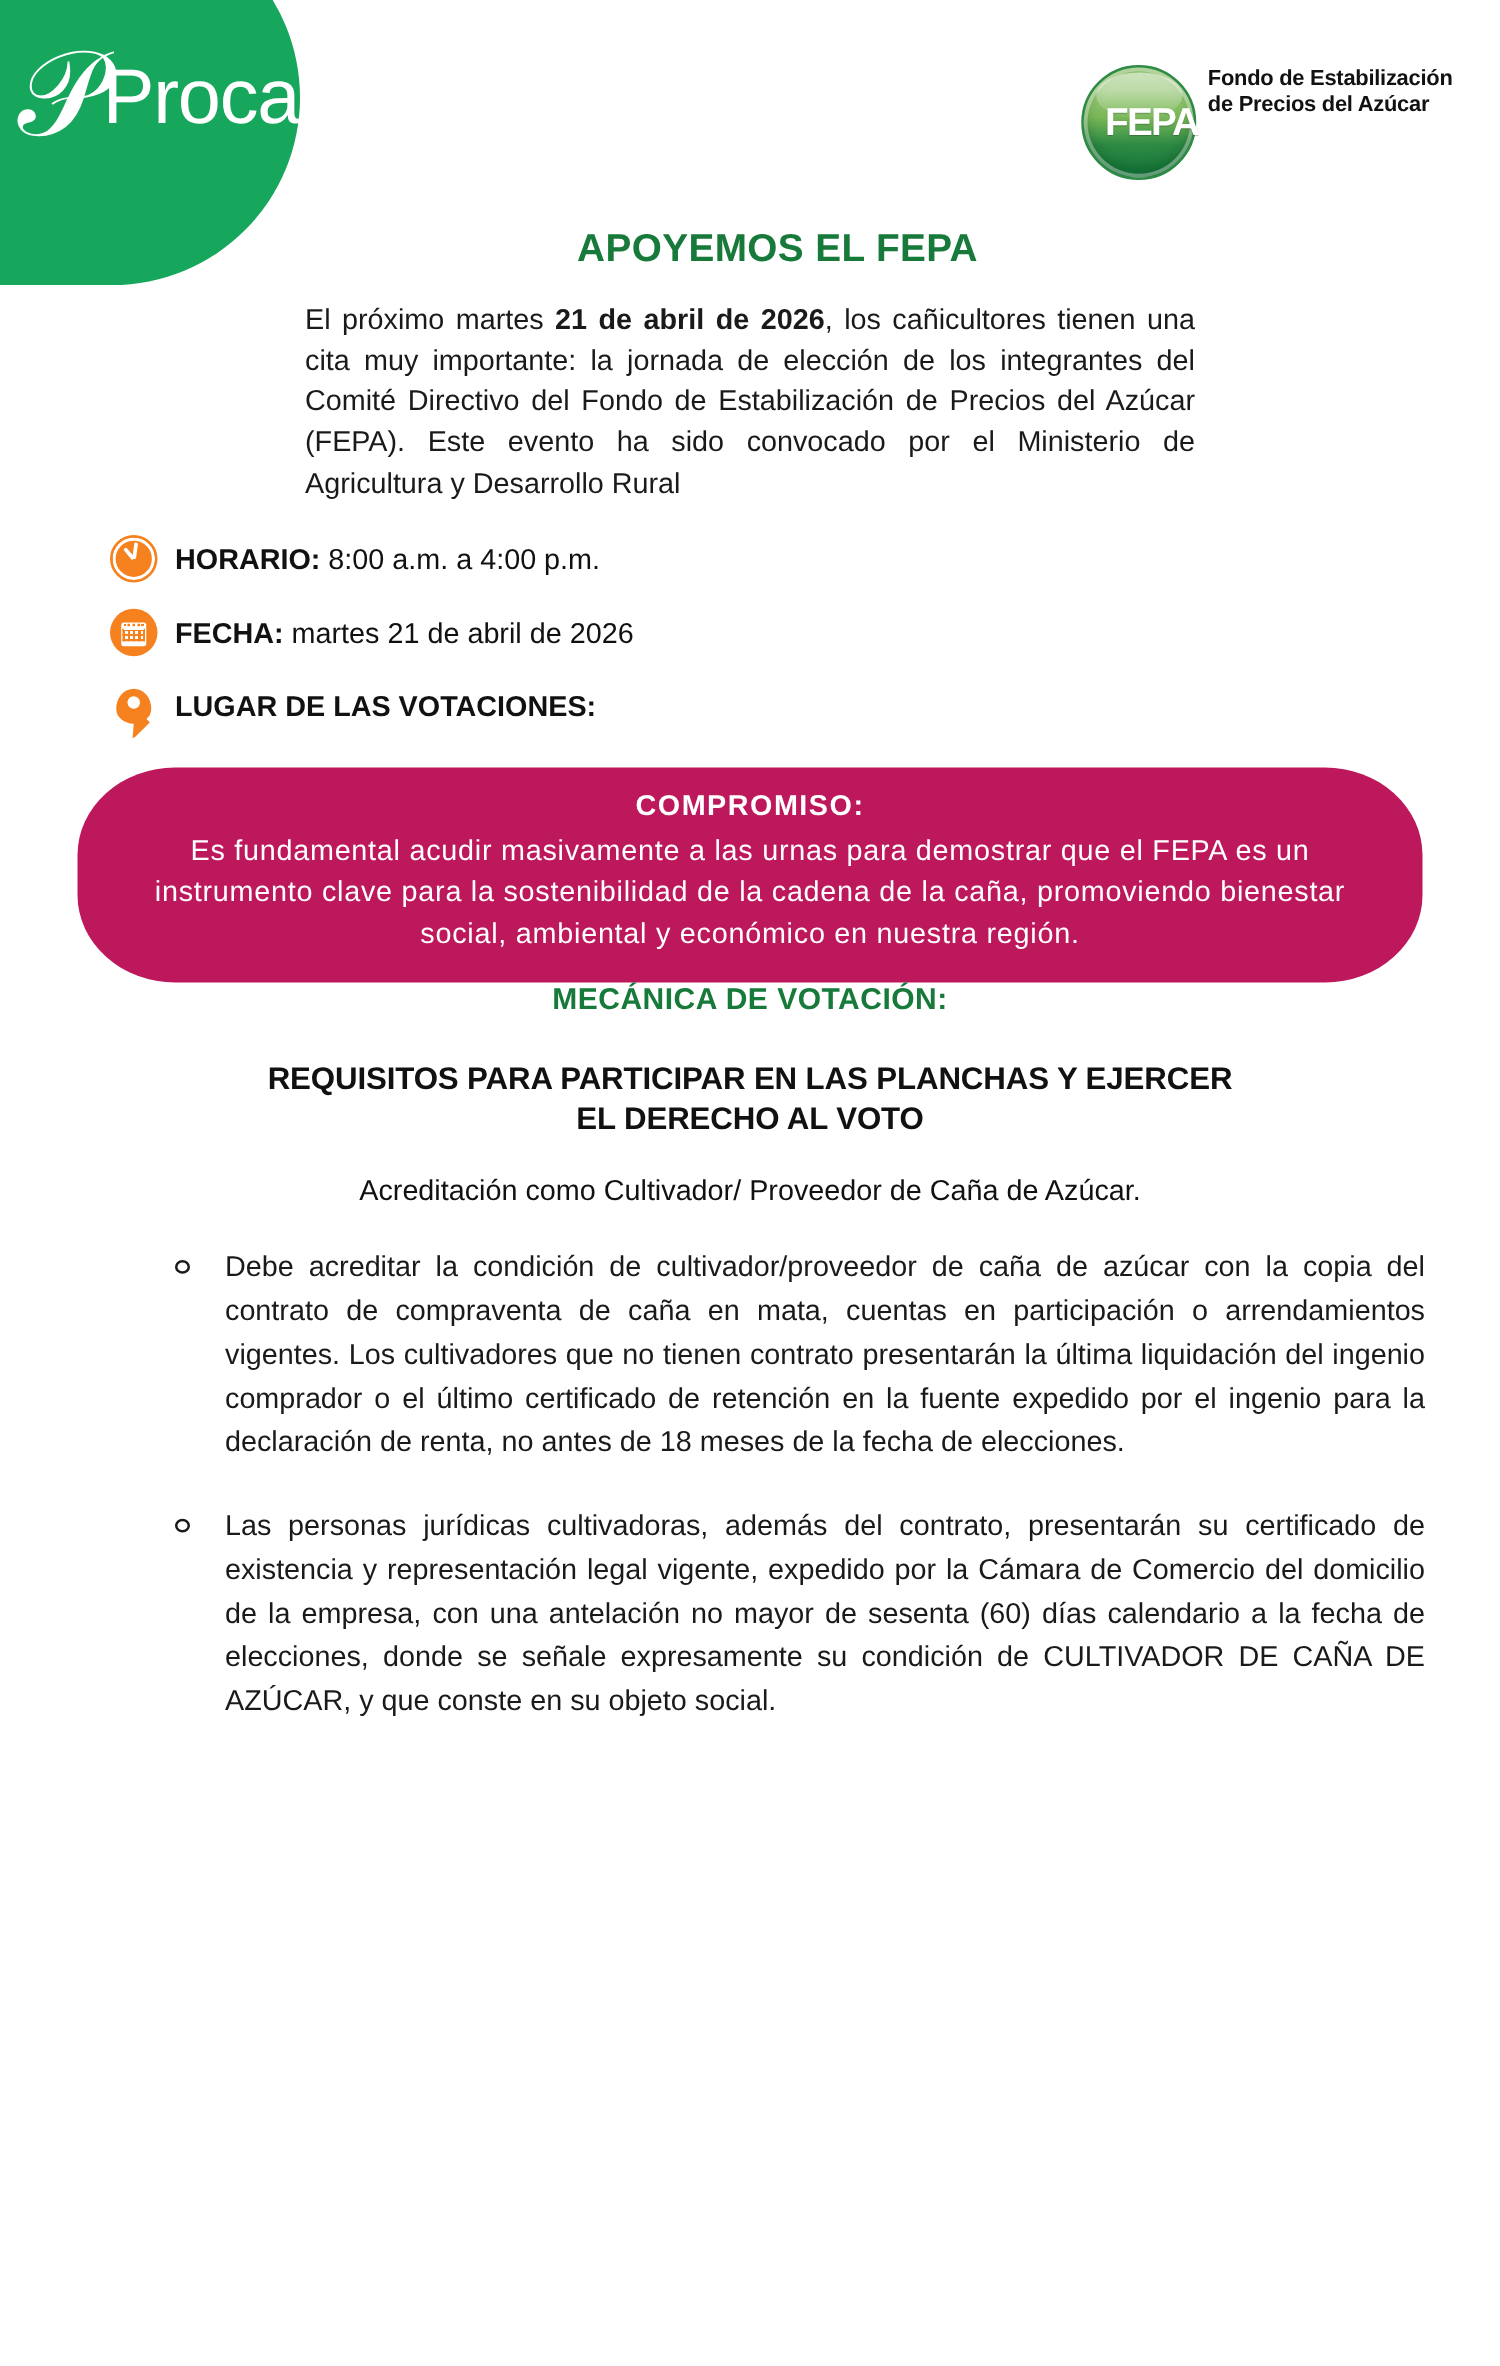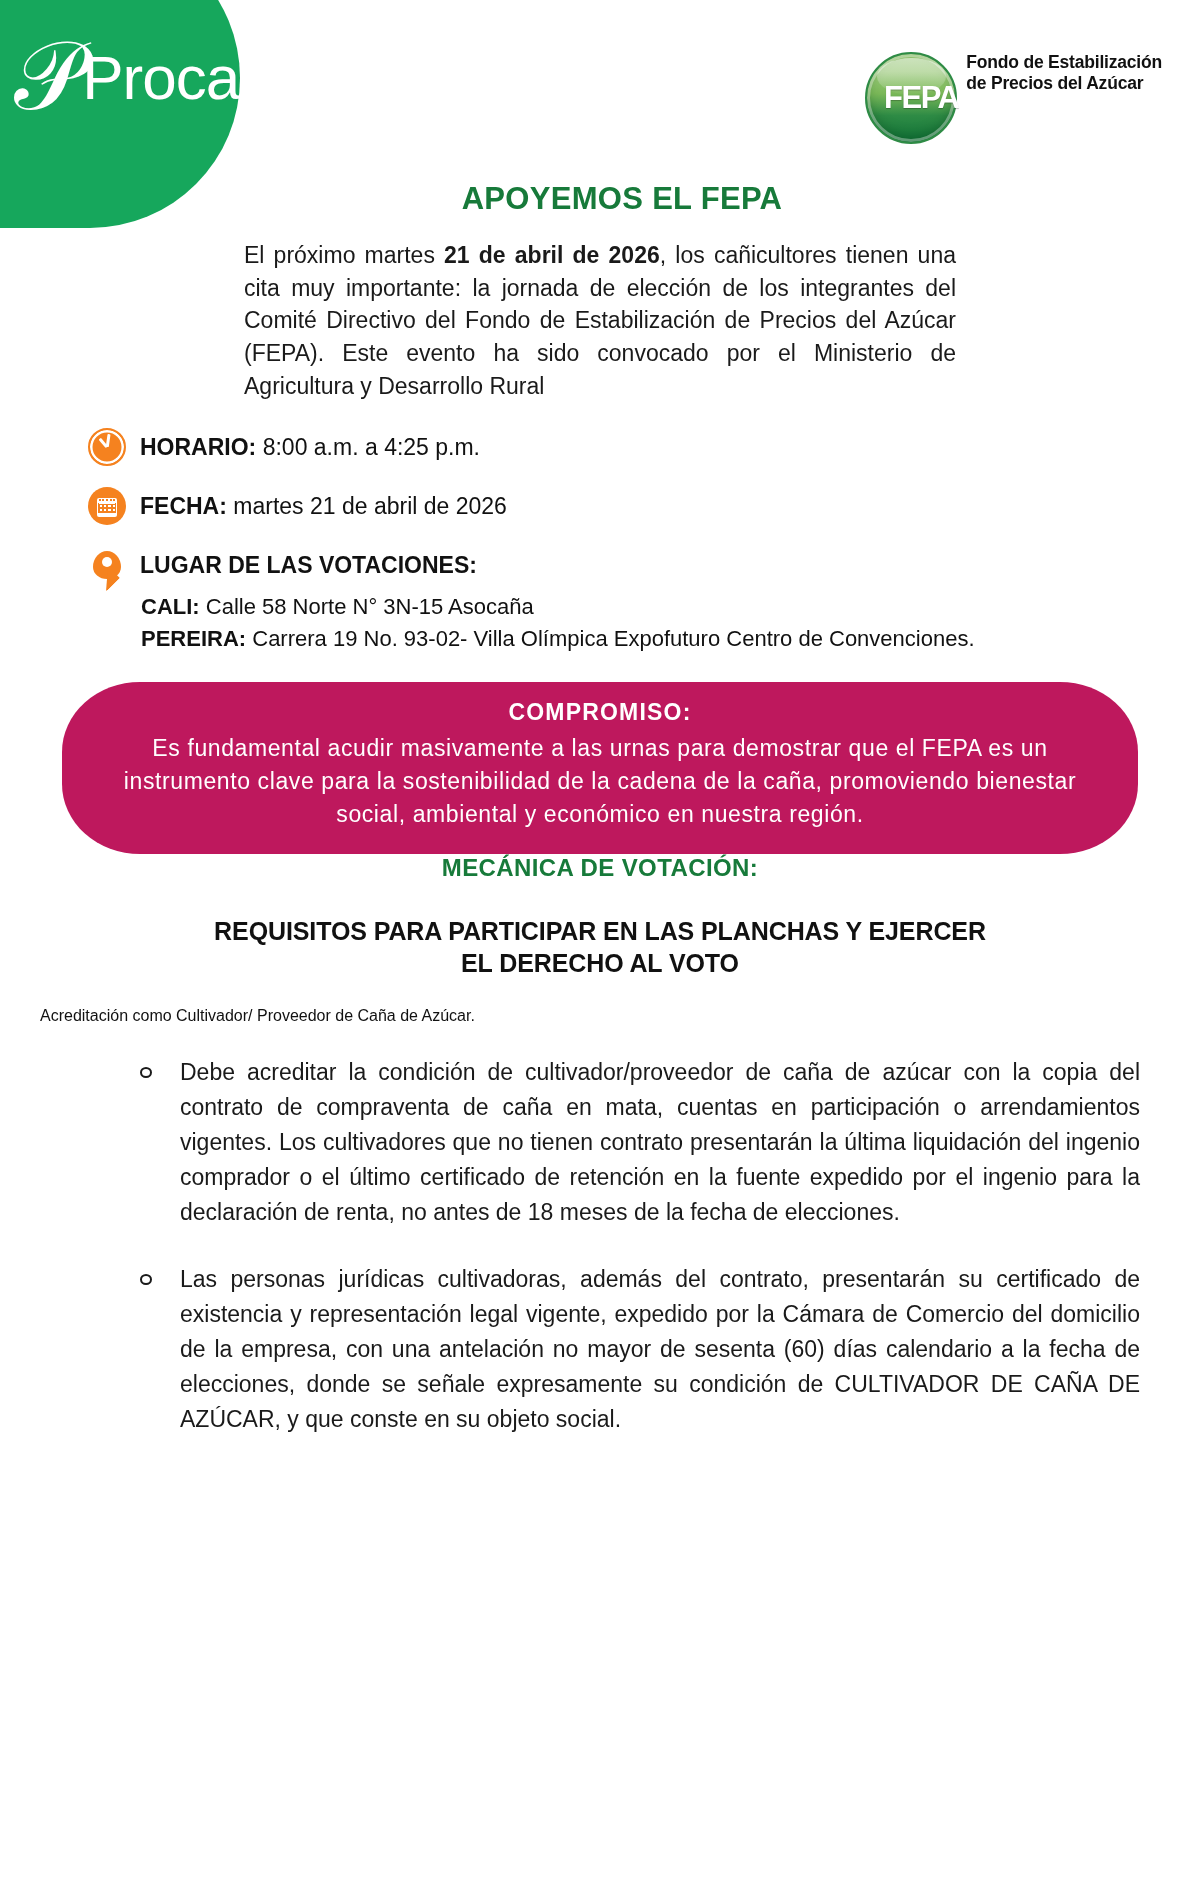--- a/index.html
+++ b/index.html
@@ -273,25 +273,24 @@
   .requisitos-title {
     text-align: center;
     color: #111111;
     font-size: 25px;
     font-weight: bold;
     line-height: 1.28;
     margin-top: 33px;
     letter-spacing: -0.1px;
   }
   .acreditacion {
-    text-align: left;
-    font-size: 16px;
+    text-align: center;
+    font-size: 23px;
     margin-top: 28px;
     color: #111;
-    padding-left: 40px;
   }
 
   
   .bullets { margin-top: 30px; padding: 0 60px 0 140px; }
   .bullet {
     display: flex;
     gap: 28px;
     margin-bottom: 32px;
   }
   .bullet-marker {
@@ -340,21 +339,21 @@
 </div>
 
 <div class="info-block">
 
   <div class="info-row">
     <div class="icon icon-clock">
       <span class="hand-h"></span>
         <span class="hand-m"></span>
     </div>
     <div class="info-text">
-      <span class="lbl">HORARIO:</span><span> 8:00 a.m. a 4:25 p.m.</span>
+      <span class="lbl">HORARIO:</span><span> 8:00 a.m. a 4:00 p.m.</span>
     </div>
   </div>
 
   <div class="info-row">
     <div class="icon icon-cal">
       <span class="sheet"></span>
     </div>
     <div class="info-text">
       <span class="lbl"> FECHA:</span><span> martes 21 de abril de 2026</span>
     </div>
@@ -362,28 +361,20 @@
 
   <div class="info-row">
     <div class="icon icon-pin">
       <span class="pin">
           <span class="dot"></span>
         </span>
     </div>
     <div class="lugar-head">LUGAR DE LAS VOTACIONES:</div>
   </div>
 
-  <div class="addr-list">
-    <div class="addr-line">
-      <span class="lbl">CALI:</span><span> Calle 58 Norte N° 3N-15 Asocaña</span>
-    </div>
-    <div class="addr-line">
-      <span class="lbl">PEREIRA:</span><span> Carrera 19 No. 93-02- Villa Olímpica Expofuturo Centro de Convenciones.</span>
-    </div>
-  </div>
 </div>
 
 <div class="banner">
   <div class="banner-title">COMPROMISO:</div>
   <div class="banner-body">Es fundamental acudir masivamente a las urnas para demostrar que el FEPA es un instrumento clave para la sostenibilidad de la cadena de la caña, promoviendo bienestar social, ambiental y económico en nuestra región.</div>
 </div>
 
 <div class="mecanica-title">MECÁNICA DE VOTACIÓN:</div>
 
 <div class="requisitos-title">

